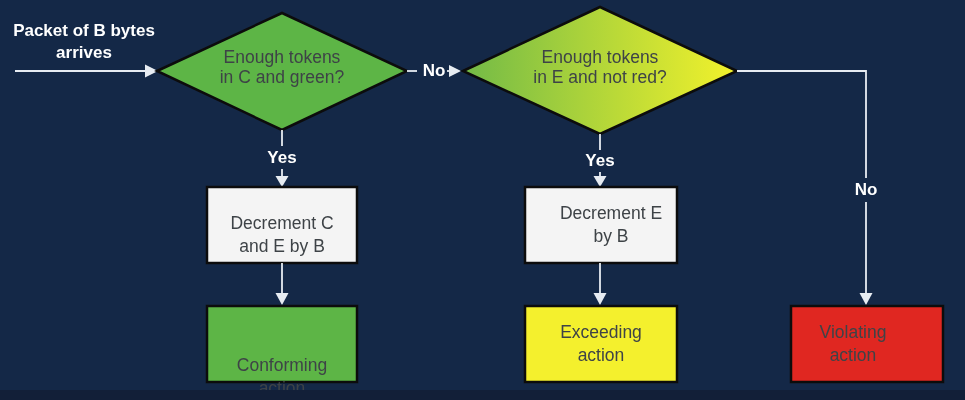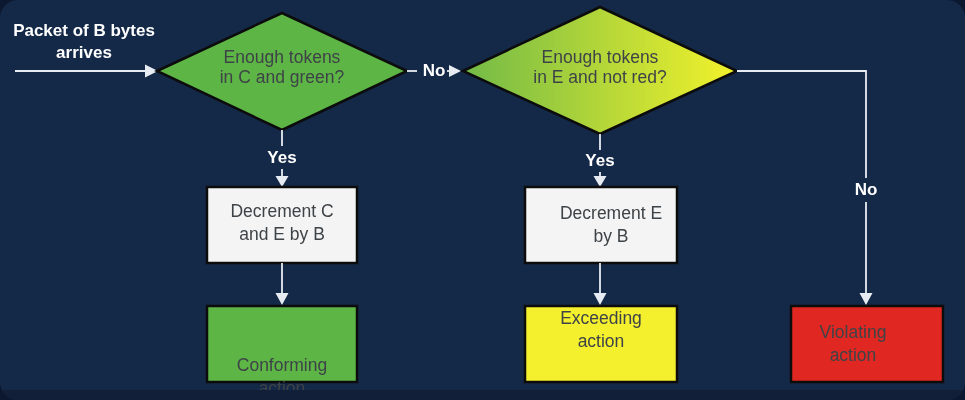--- a/index.html
+++ b/index.html
@@ -3,21 +3,20 @@
 <meta charset="utf-8">
 <style>
   html, body { margin: 0; padding: 0; background: #0c1830; }
   .canvas {
     position: relative;
     width: 965px;
     height: 400px;
     background: var(--color-background, #142847);
     font-family: "Liberation Sans", sans-serif;
     overflow: hidden;
-    border-radius: 18px;
   }
   .footer-strip {
     position: absolute; left: 0; bottom: 0;
     width: 100%; height: 10px;
     background: var(--color-footer_strip, #121f38);
   }
   .gfx { position: absolute; left: 0; top: 0; }
   .shape { stroke: var(--color-border, #0c0c0c); stroke-width: 2.5; }
   .d1 { fill: var(--color-green, #5db546); }
   .d2 { fill: url(#grad-e); }
@@ -118,28 +117,28 @@
 in E and not red?</div>
 
   <div class="label label-light" style="left:414px; top:60px; width:40px;">No</div>
 
   <div class="label label-light" style="left:252px; top:147px; width:60px;">Yes</div>
 
   <div class="label label-light" style="left:570px; top:150px; width:60px;">Yes</div>
 
   <div class="label label-light" style="left:846px; top:179px; width:40px;">No</div>
 
-  <div class="label label-dark box-label" style="left:207px; top:185px; width:150px; height:76px;">Decrement C
+  <div class="label label-dark box-label" style="left:207px; top:197px; width:150px; height:76px;">Decrement C
 and E by B</div>
 
   <div class="label label-dark box-label" style="left:551px; top:187px; width:120px; height:76px;">Decrement E by B</div>
 
   <div class="label label-dark box-label" style="left:207px; top:306px; width:150px; height:76px;margin-top:33px;">Conforming
 action</div>
 
-  <div class="label label-dark box-label" style="left:525px; top:292px; width:152px; height:76px;">Exceeding
+  <div class="label label-dark box-label" style="left:525px; top:306px; width:152px; height:76px;">Exceeding
 action</div>
 
   <div class="label label-dark box-label" style="left:791px; top:306px; width:124px; height:76px;">Violating
 action</div>
 
   <div class="footer-strip"></div>
 </div>
 
 </body></html>

